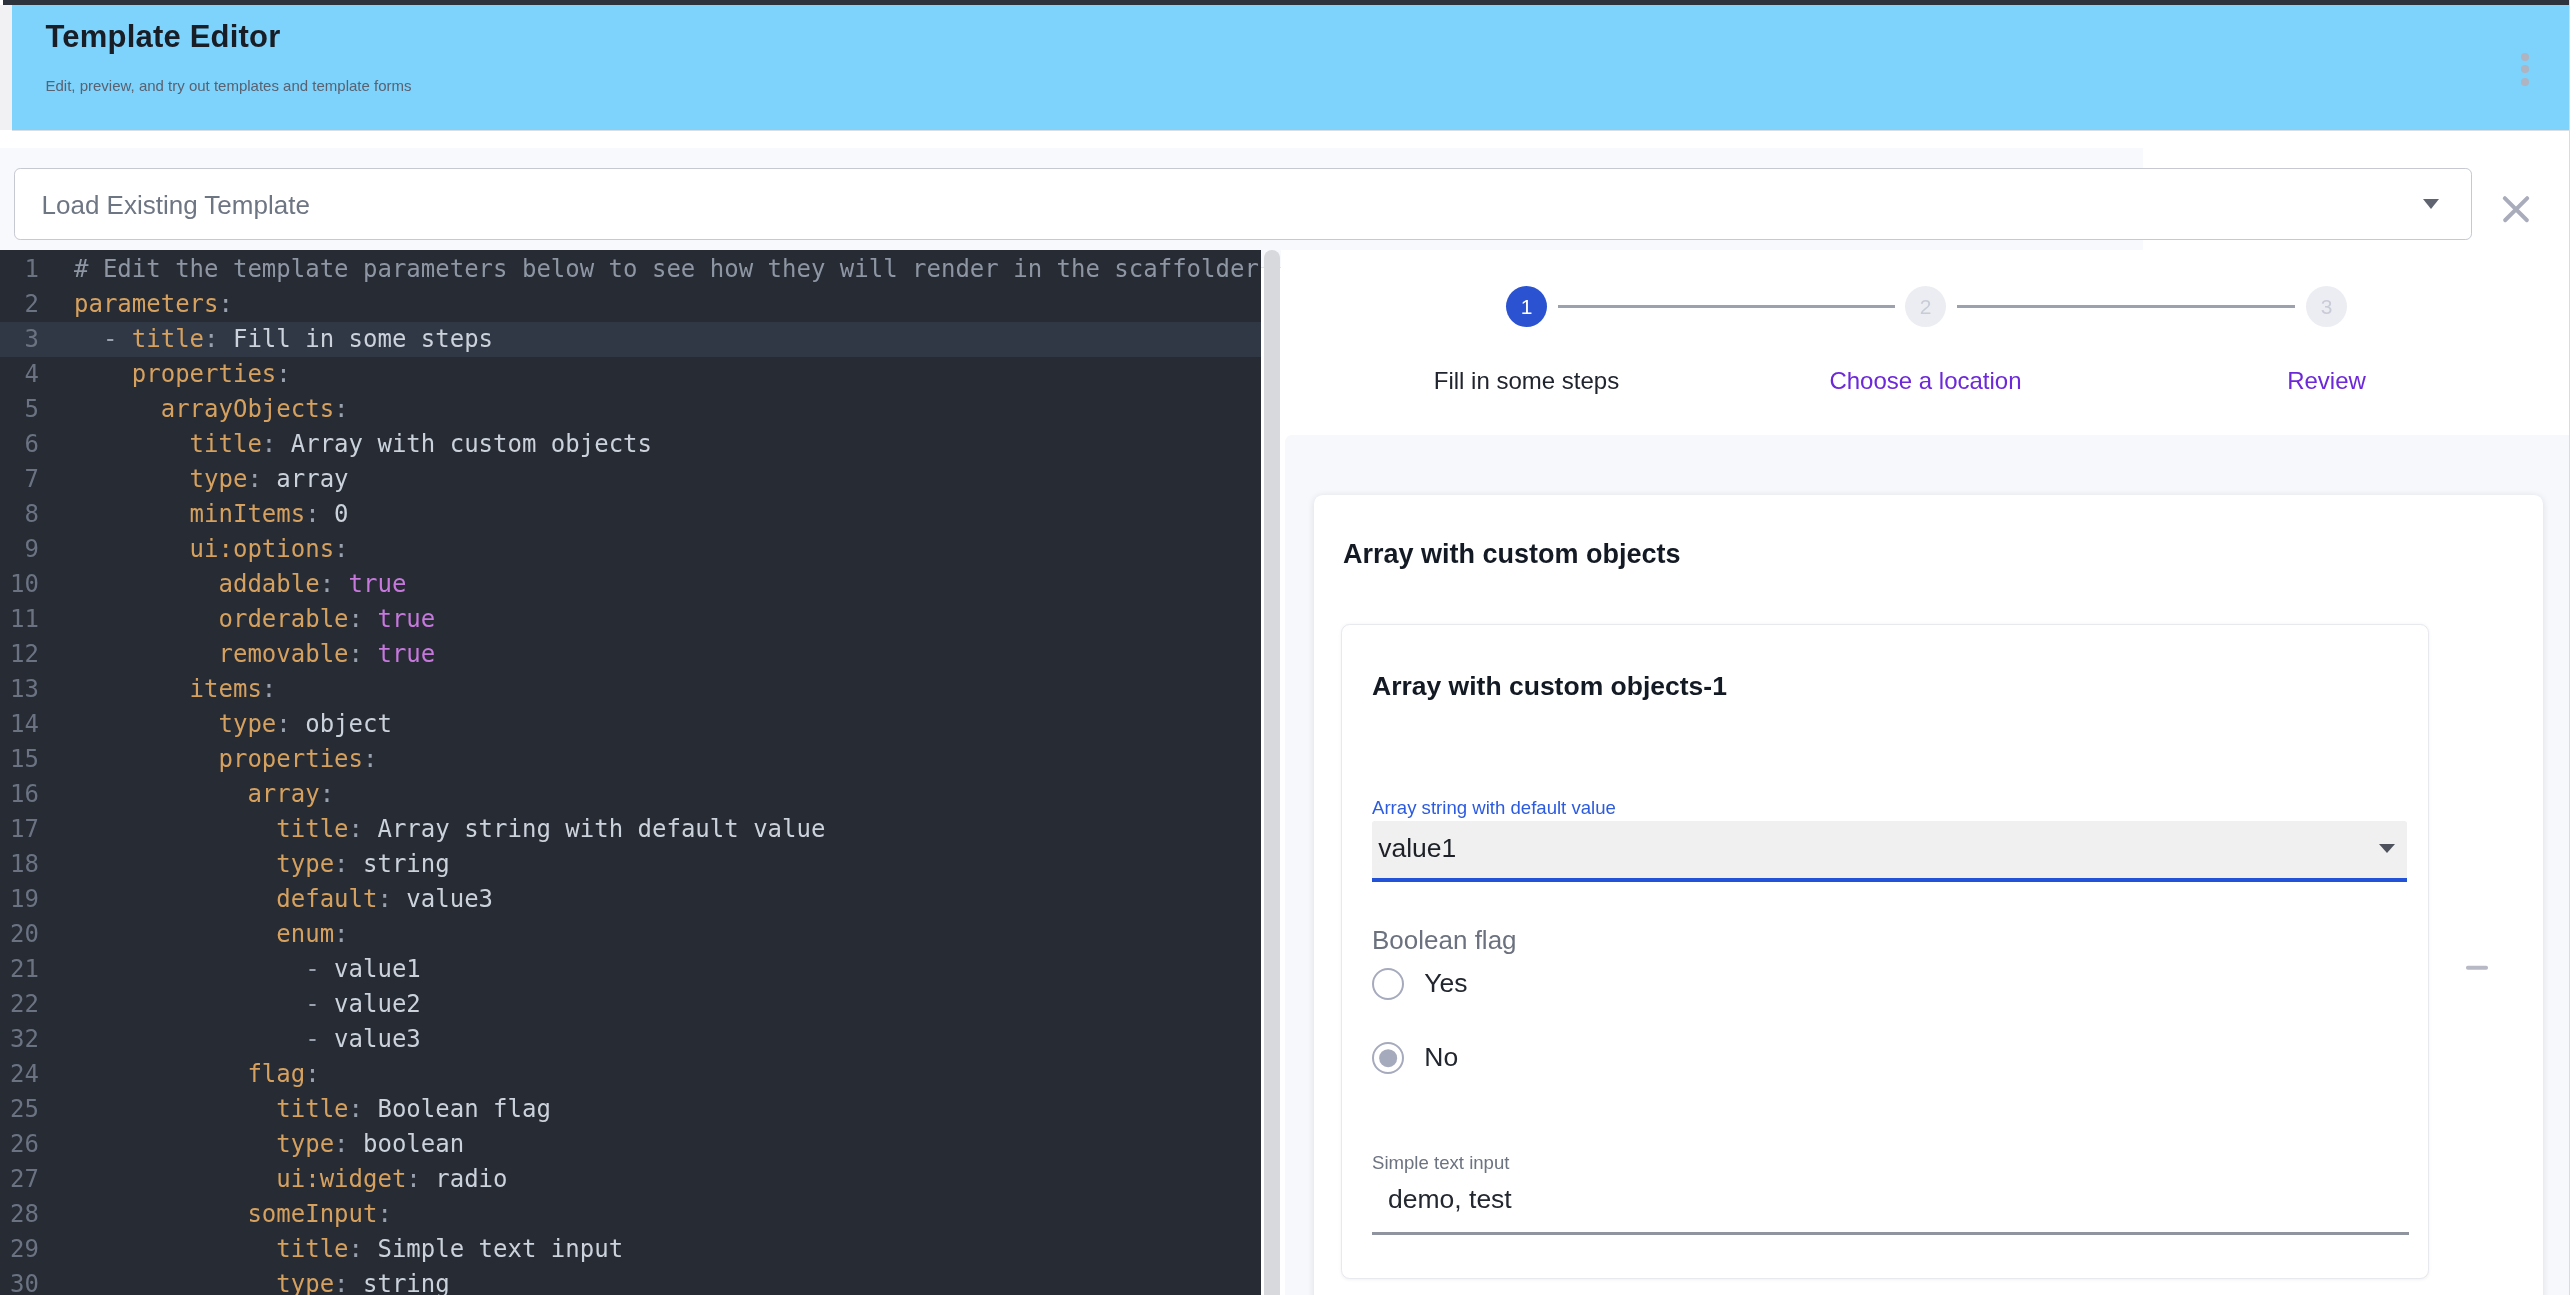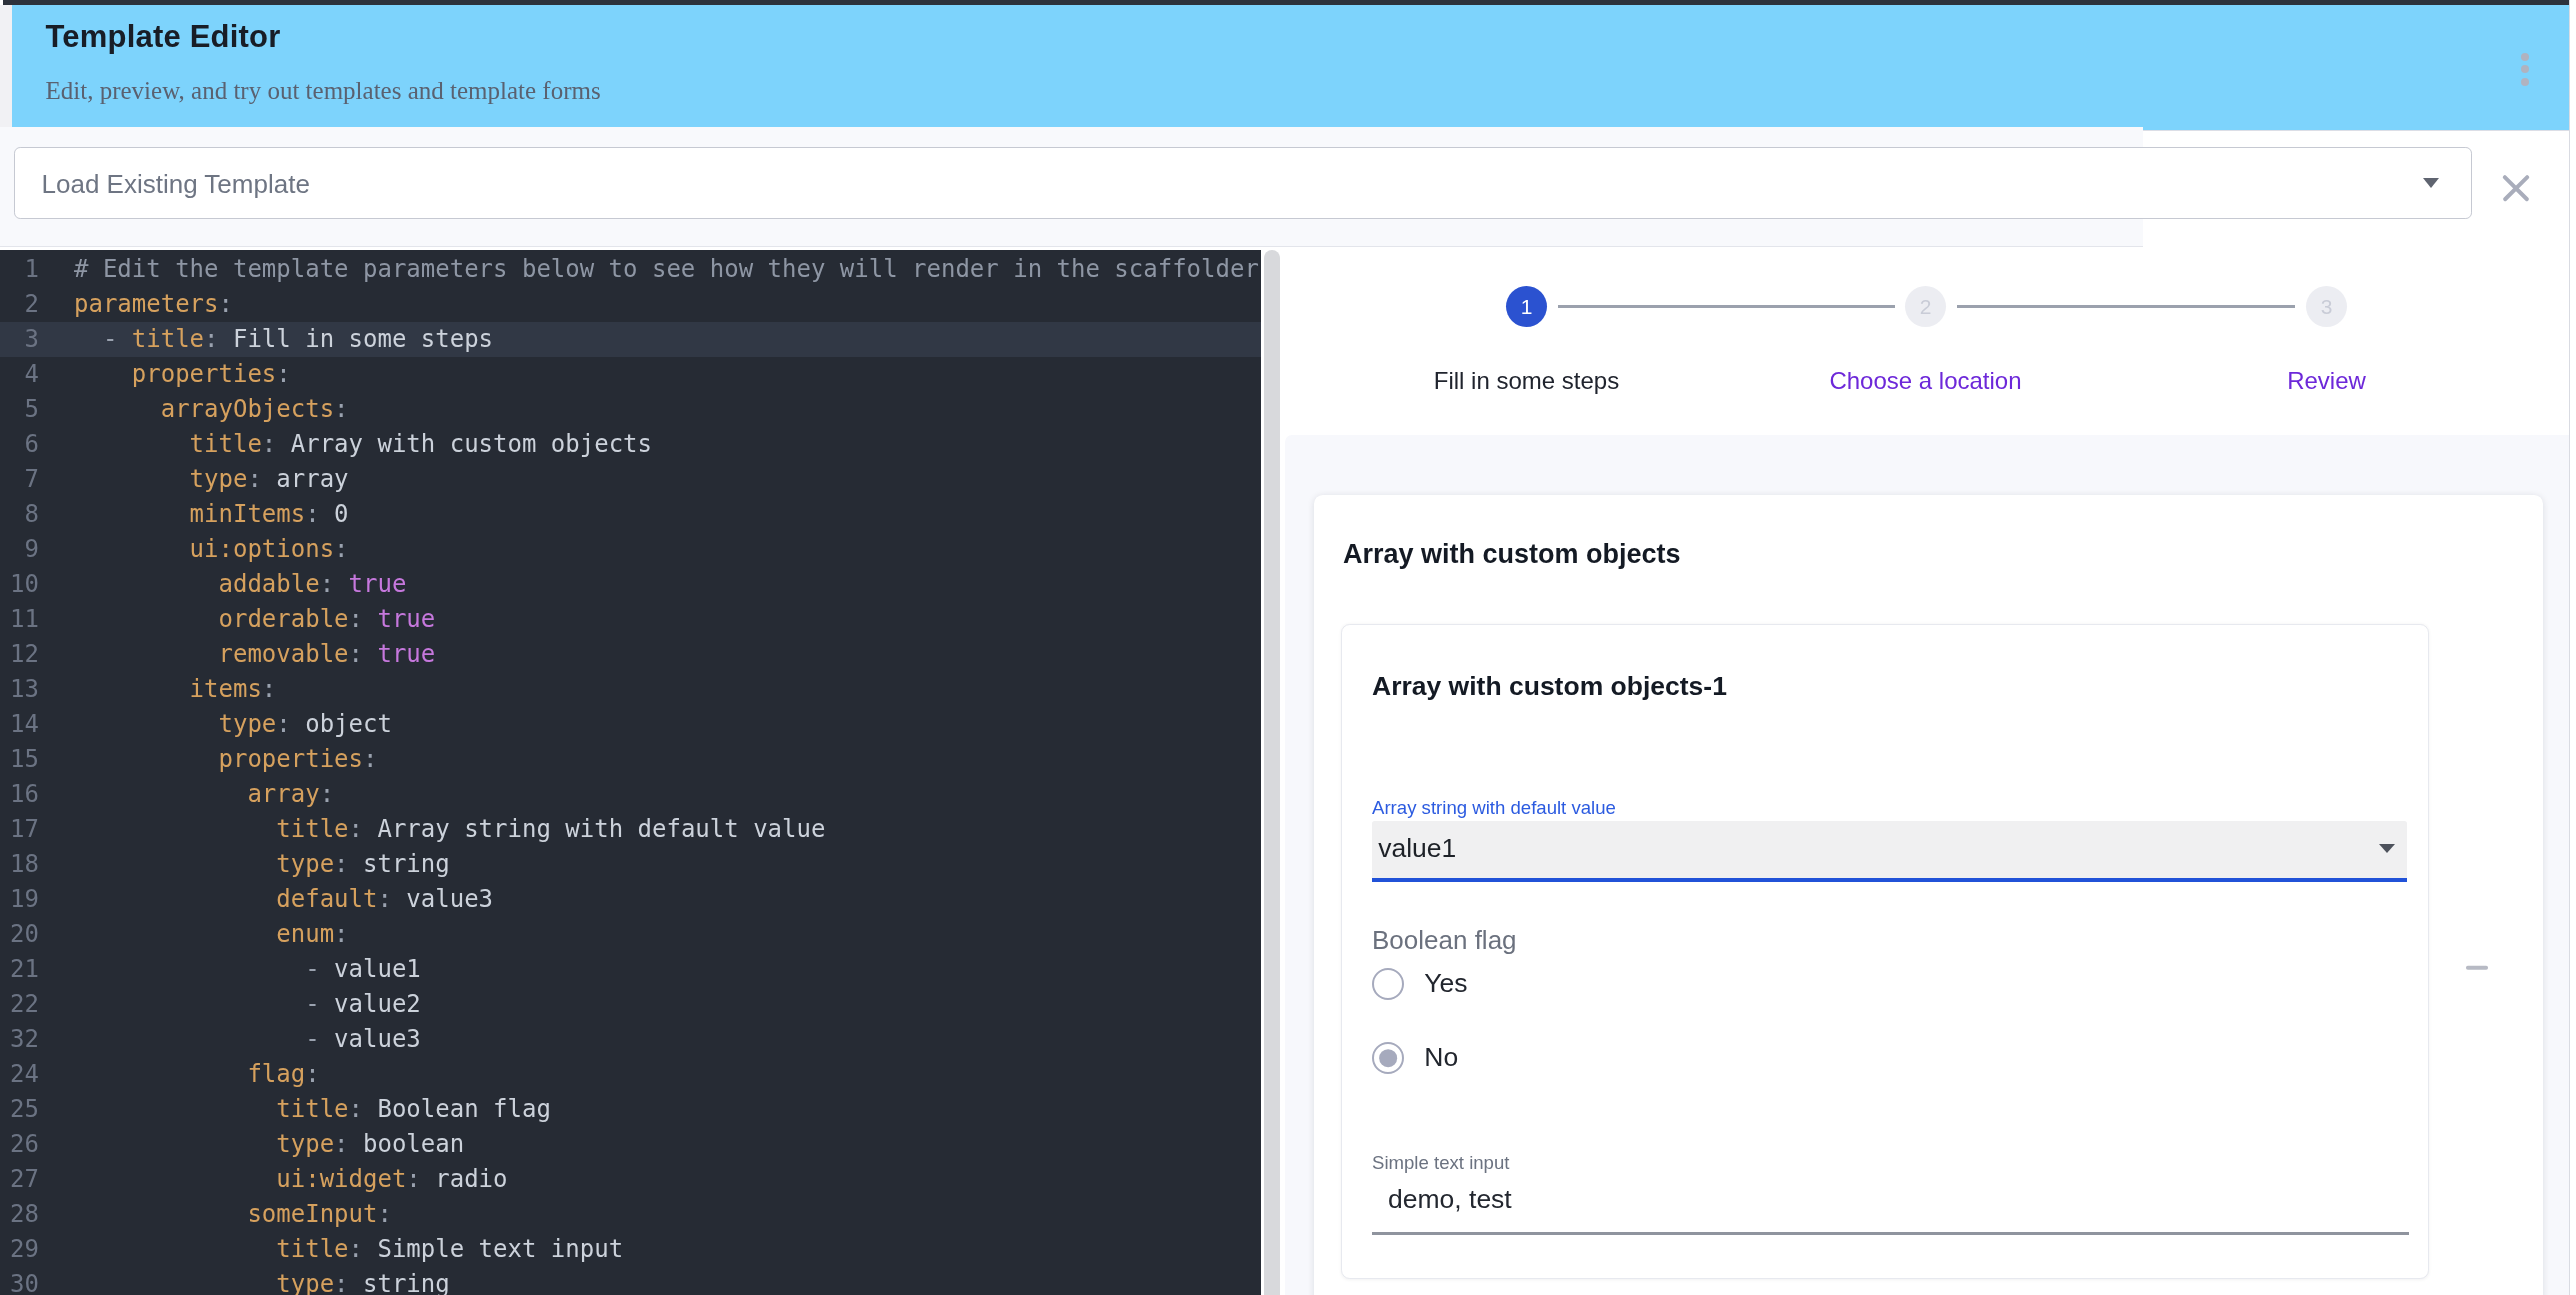--- a/index.html
+++ b/index.html
@@ -7,26 +7,26 @@
           font-family:"Liberation Sans", sans-serif;color:#1b202a;}
 
   
   .top-dark-bar{position:absolute;left:2.7px;top:0;width:2567px;height:5.3px;background:#2d323c;}
   .left-edge{position:absolute;left:0;top:5.3px;width:11.5px;height:125px;background:#f1f1f4;}
   .right-gutter{position:absolute;right:0;top:0;width:6.2px;height:1295px;background:#ffffff;border-left:0.9px solid #d9dbe2;}
 
   
   .header{position:absolute;left:11.5px;top:5.3px;width:2558px;height:125px;background:#7dd3fc;border-bottom:0.9px solid #dcdee6;}
   .page-title{position:absolute;left:34px;top:14px;font-size:31px;font-weight:700;color:#181d26;letter-spacing:0.2px;}
-  .page-subtitle{position:absolute;left:34px;top:72px;font-size:25px;color:#5a6170;font-family:Liberation Serif, serif;}
+  .page-subtitle{position:absolute;left:34px;top:72px;font-size:15px;color:#5a6170;}
   .kebab{position:absolute;left:2489px;top:35px;width:48px;height:58px;cursor:pointer;display:flex;flex-direction:column;align-items:center;justify-content:center;gap:4.4px;}
   .kebab .dot{width:8px;height:8px;border-radius:50%;background:#b0b3c0;}
 
   
-  .strip{position:absolute;left:0;top:127px;width:2143px;height:119px;background:var(--strip-bg);border-bottom:0.9px solid #e3e5eb;}
+  .strip{position:absolute;left:0;top:148px;width:2143px;height:119px;background:var(--strip-bg);border-bottom:0.9px solid #e3e5eb;}
   .load-select{position:absolute;left:14px;top:20.3px;width:2458px;height:72px;background:#ffffff;border:0.9px solid #c6c9d2;border-radius:6.2px;box-sizing:border-box;cursor:pointer;}
   .load-select .ph{position:absolute;left:26.5px;top:21px;font-size:26px;color:#6e7583;}
   .caret-down{position:absolute;width:0;height:0;border-left:8.8px solid transparent;border-right:8.8px solid transparent;border-top:10.6px solid #5f6470;}
   .load-select .caret-down{right:32px;top:30px;}
   .clear-x{position:absolute;left:2496px;top:41px;width:39px;height:39px;cursor:pointer;}
   .clear-x i{position:absolute;left:50%;top:50%;width:35px;height:3.5px;background:#a9adbb;border-radius:1.8px;}
   .clear-x i:first-child{transform:translate(-50%,-50%) rotate(45deg);}
   .clear-x i:last-child{transform:translate(-50%,-50%) rotate(-45deg);}
 
   

